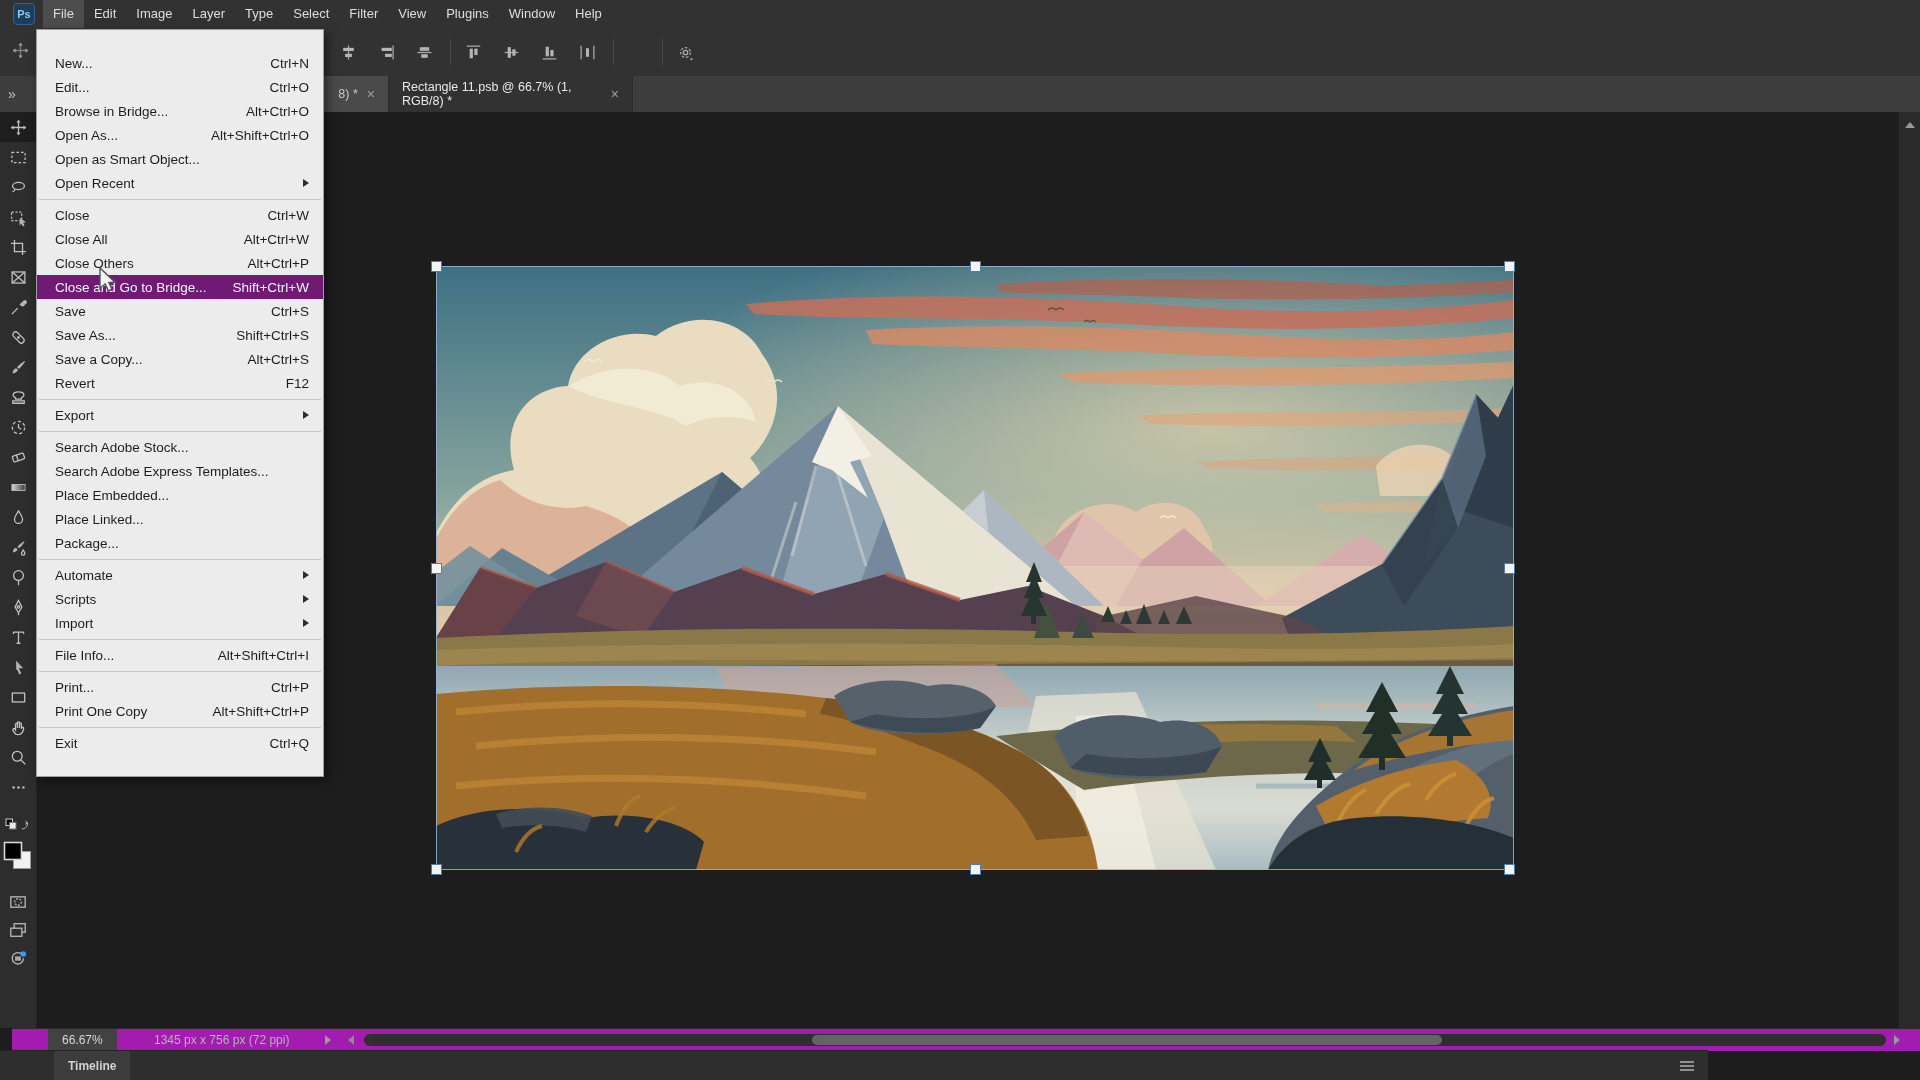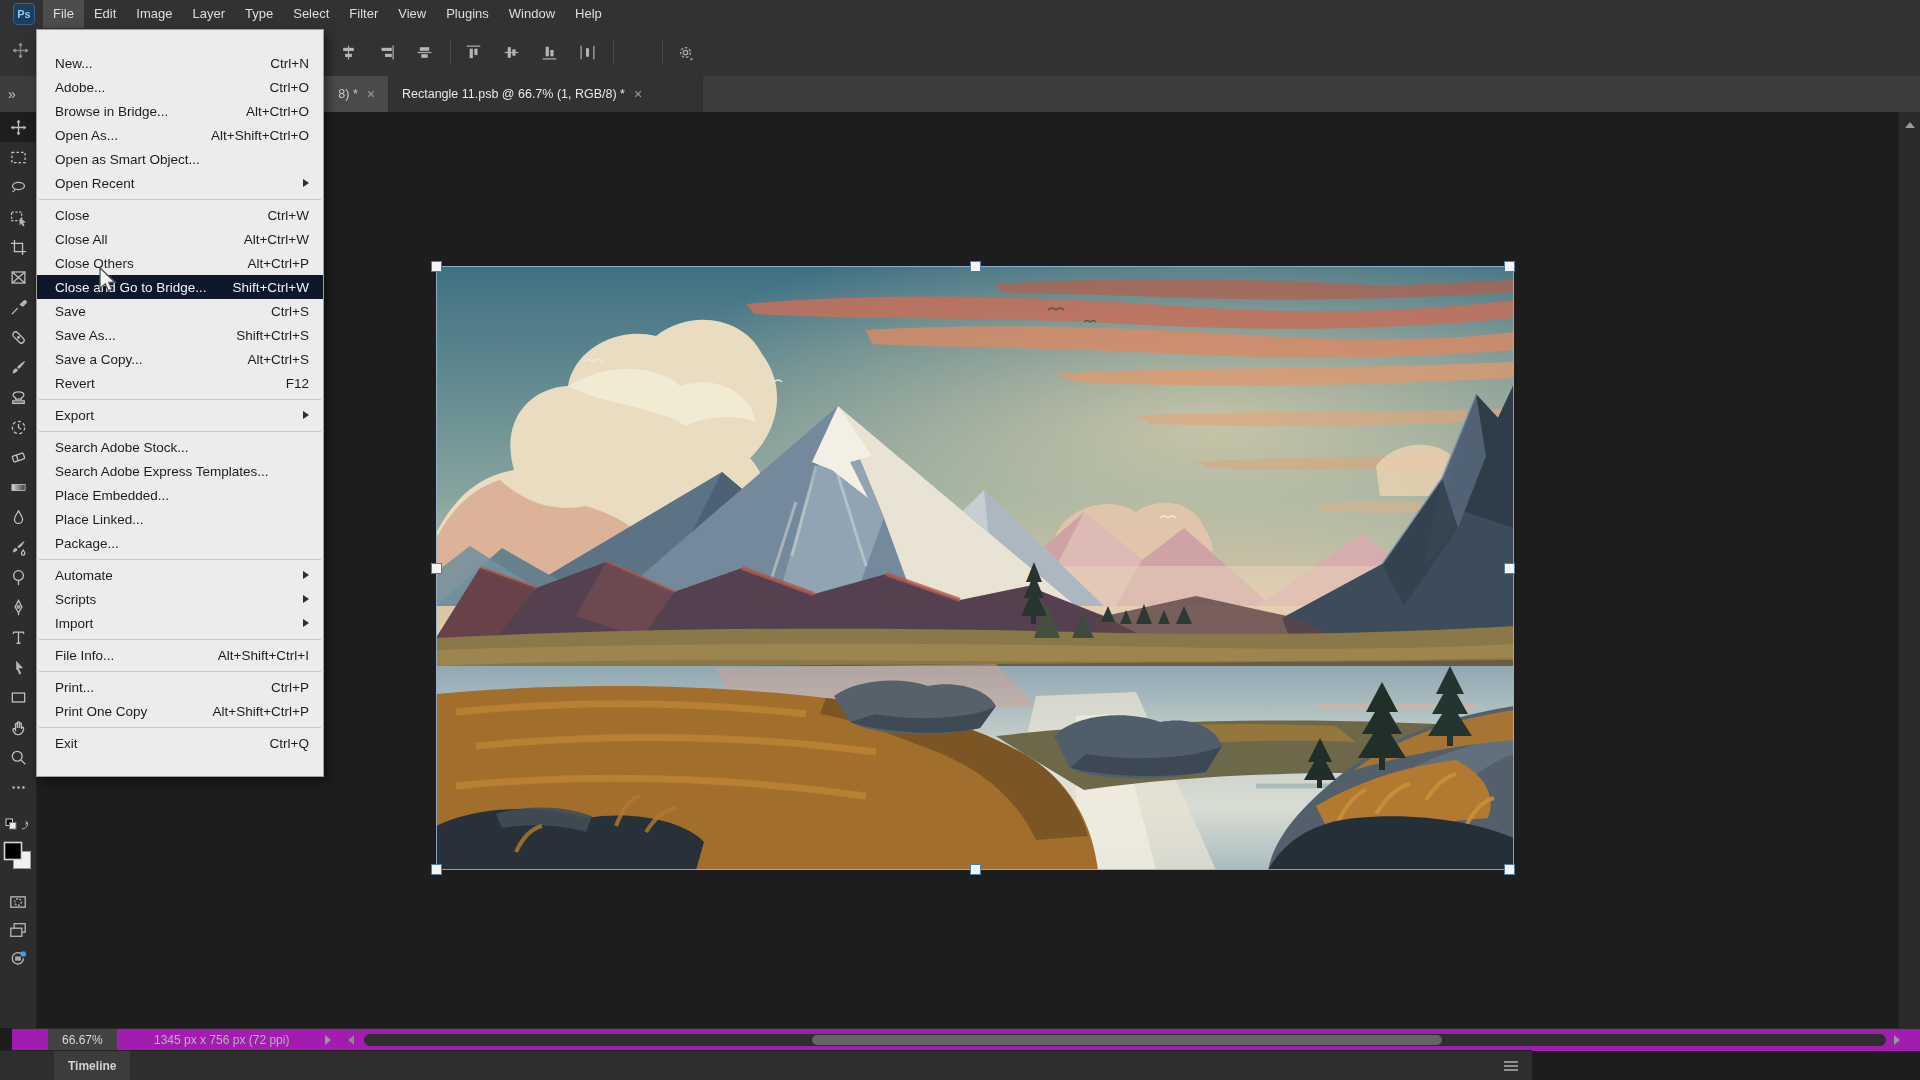--- a/index.html
+++ b/index.html
@@ -25,21 +25,21 @@
 
   
   #tabbar{position:absolute;left:0;top:76px;width:1920px;height:36px;background:#3d3d3d;
           border-bottom:1px solid #292929;}
   #tab-overflow{position:absolute;left:8px;top:0;height:36px;line-height:36px;color:#c3c3c3;
                 font-size:14px;letter-spacing:-1px;}
   .tab{position:absolute;top:0;height:36px;display:flex;align-items:center;gap:9px;
        padding:0 13px;font-size:12.5px;box-sizing:border-box;border-right:1px solid #2c2c2c;}
   .tab .tab-close{color:#9f9f9f;font-size:14px;line-height:1;}
   #tab-0{left:40px;width:349px;background:#4a4a4a;color:#c9c9c9;justify-content:flex-end;}
-  #tab-1{left:389px;width:314px;background:#323232;color:#e8e8e8;}
+  #tab-1{left:389px;width:244px;background:#323232;color:#e8e8e8;}
 
   
   #toolbar{position:absolute;left:0;top:112px;width:36px;height:916px;background:#2d2d2d;
            border-right:1px solid #222;display:flex;flex-direction:column;align-items:center;}
   .tool{width:36px;height:30px;display:flex;align-items:center;justify-content:center;}
   .tool.selected{background:#1e1e1e;}
   #swap-mini{margin-top:16px;}
   #fgbg{margin-top:4px;}
   #toolbar-bottom{margin-top:18px;display:flex;flex-direction:column;align-items:center;gap:10px;}
 
@@ -69,35 +69,35 @@
          border-left:6px solid #9a9a9a;}
   .tri-l{width:0;height:0;border-top:5px solid transparent;border-bottom:5px solid transparent;
          border-right:6px solid #8a8a8a;}
   #st-expand{position:absolute;left:313px;top:6px;}
   #hscroll-left{position:absolute;left:336px;top:6px;}
   #hscroll-right{position:absolute;left:1882px;top:6px;}
   #hscroll-track{position:absolute;left:352px;top:5px;width:1522px;height:12px;background:#2f2f2f;border-radius:6px;}
   #hscroll-thumb{position:absolute;left:448px;top:1px;width:630px;height:10px;background:#646464;border-radius:5px;}
 
   
-  #timelinebar{position:absolute;left:0;top:1050px;width:1532px;height:30px;background:#2e2e2e;
+  #timelinebar{position:absolute;left:0;top:1050px;width:1708px;height:30px;background:#2e2e2e;
                border-top:1px solid #242424;}
   #timeline-tab{position:absolute;left:54px;top:0;height:30px;line-height:30px;padding:0 14px;
                 background:#3c3c3c;color:#d2d2d2;font-size:12px;font-weight:bold;}
   #tl-menu{position:absolute;right:14px;top:10px;width:14px;display:flex;flex-direction:column;gap:2px;}
   #tl-menu i{display:block;height:2px;background:#8f8f8f;}
 
   
   #file-menu{position:absolute;left:36px;top:29px;width:288px;background:#ececec;z-index:100;
              border:1px solid #9f9f9f;box-shadow:3px 4px 10px rgba(0,0,0,.5);
              padding:21px 0;box-sizing:border-box;}
   .fm-row{height:24px;display:flex;align-items:center;padding:0 14px 0 18px;font-size:13.5px;color:#1d1d1d;}
   .fm-row .fm-label{flex:1;}
   .fm-row .fm-short{color:#1d1d1d;}
-  .fm-row.hl{background:#0f172a;justify-content:flex-end;}
+  .fm-row.hl{background:#701a75;justify-content:flex-end;}
   .fm-row.hl .fm-label,.fm-row.hl .fm-short{color:#eef5ff;}
   .fm-sub{width:0;height:0;border-top:4.5px solid transparent;border-bottom:4.5px solid transparent;
           border-left:6px solid #2e2e2e;margin-left:8px;}
   .menu-sep{height:1px;background:#c6c6c6;margin:3.5px 2px;}
 
   #cursor{position:absolute;left:98px;top:268px;z-index:120;}
 </style>
 </head>
 <body>
 
@@ -593,21 +593,21 @@
         <i></i>
       </div>
   </div>
 
   <div id="file-menu">
       <div class="fm-row">
         <span class="fm-label">New...</span>
         <span class="fm-short">Ctrl+N</span>
       </div>
       <div class="fm-row">
-        <span class="fm-label">Adobe...</span>
+        <span class="fm-label">Edit...</span>
         <span class="fm-short">Ctrl+O</span>
       </div>
       <div class="fm-row">
         <span class="fm-label">Browse in Bridge...</span>
         <span class="fm-short">Alt+Ctrl+O</span>
       </div>
       <div class="fm-row">
         <span class="fm-label">Open As...</span>
         <span class="fm-short">Alt+Shift+Ctrl+O</span>
       </div>

